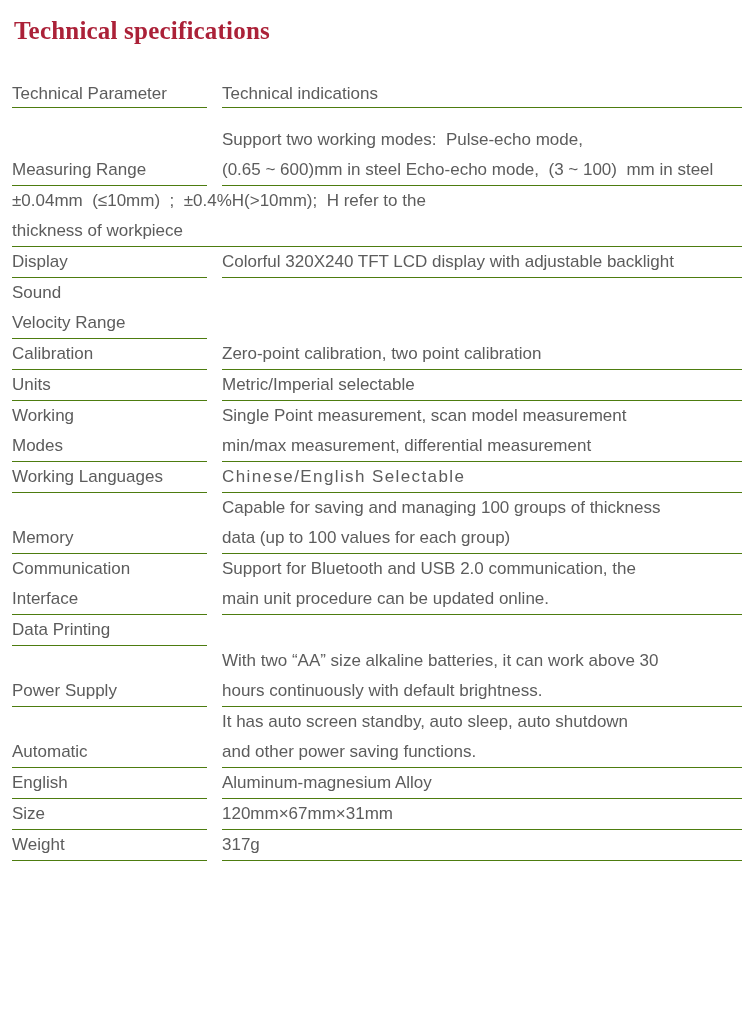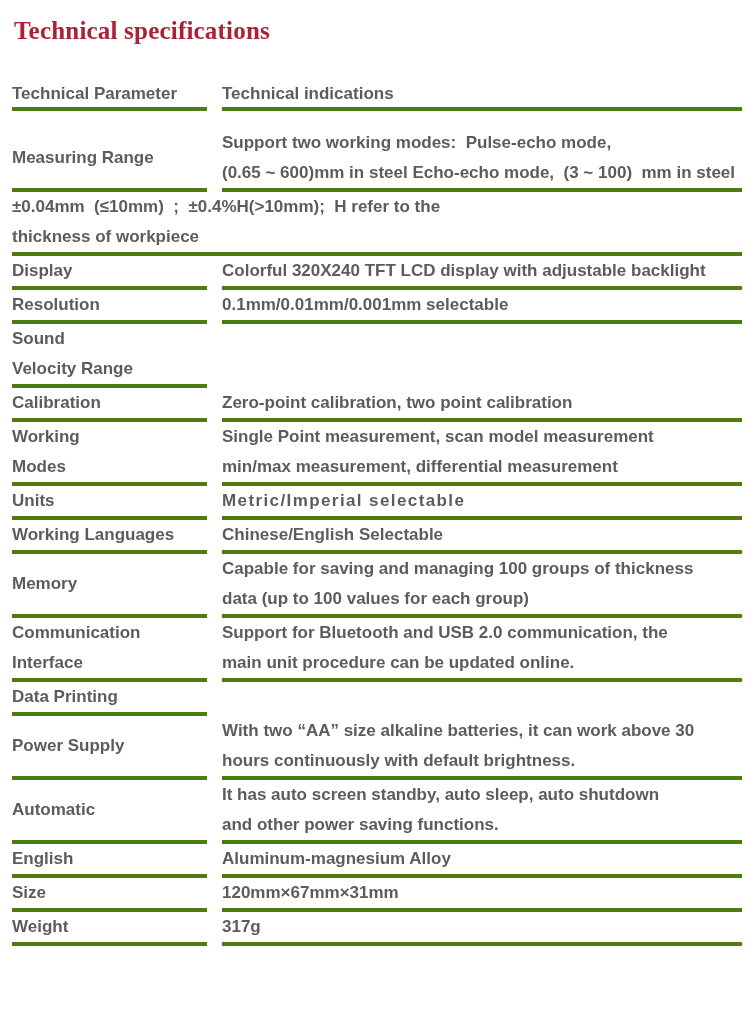--- a/index.html
+++ b/index.html
@@ -31,24 +31,23 @@
     margin-top: 34px;
     width: 730px;
   }
   .row {
     display: flex;
     gap: 15px;
     align-items: stretch;
   }
   .cell {
     display: flex;
-    align-items: center;
-    border-bottom: 4px solid #4d7c0f;
+    align-items: flex-end;
+    border-bottom: 1px solid #4d7c0f;
     box-sizing: border-box;
-    font-weight: bold;
   }
   .cell-label {
     width: 195px;
     flex: none;
   }
   .cell-value {
     flex: 1;
     min-width: 0;
   }
   .cell span {
@@ -110,62 +109,54 @@
 
       <div class="row">
         <div class="cell cell-label">
             <span>Display</span>
           </div>
         <div class="cell cell-value">
             <span>Colorful 320X240 TFT LCD display with adjustable backlight</span>
           </div>
       </div>
 
-      <div class="row">
-        <div class="cell cell-label">
-            <span>Resolution</span>
-          </div>
-        <div class="cell cell-value">
-            <span>0.1mm/0.01mm/0.001mm selectable</span>
-          </div>
-      </div>
 
       <div class="row">
         <div class="cell cell-label">
             <span>Sound
 Velocity Range</span>
           </div>
       </div>
 
       <div class="row">
         <div class="cell cell-label">
             <span>Calibration</span>
           </div>
         <div class="cell cell-value">
             <span>Zero-point calibration, two point calibration</span>
           </div>
       </div>
 
       <div class="row">
         <div class="cell cell-label">
+            <span>Units</span>
+          </div>
+        <div class="cell cell-value">
+            <span>Metric/Imperial selectable</span>
+          </div>
+      </div>
+
+      <div class="row">
+        <div class="cell cell-label">
             <span>Working
 Modes</span>
           </div>
         <div class="cell cell-value">
             <span>Single Point measurement, scan model measurement
 min/max measurement, differential measurement</span>
-          </div>
-      </div>
-
-      <div class="row">
-        <div class="cell cell-label">
-            <span>Units</span>
-          </div>
-        <div class="cell cell-value">
-            <span>Metric/Imperial selectable</span>
           </div>
       </div>
 
       <div class="row">
         <div class="cell cell-label">
             <span>Working Languages</span>
           </div>
         <div class="cell cell-value">
             <span>Chinese/English Selectable</span>
           </div>

